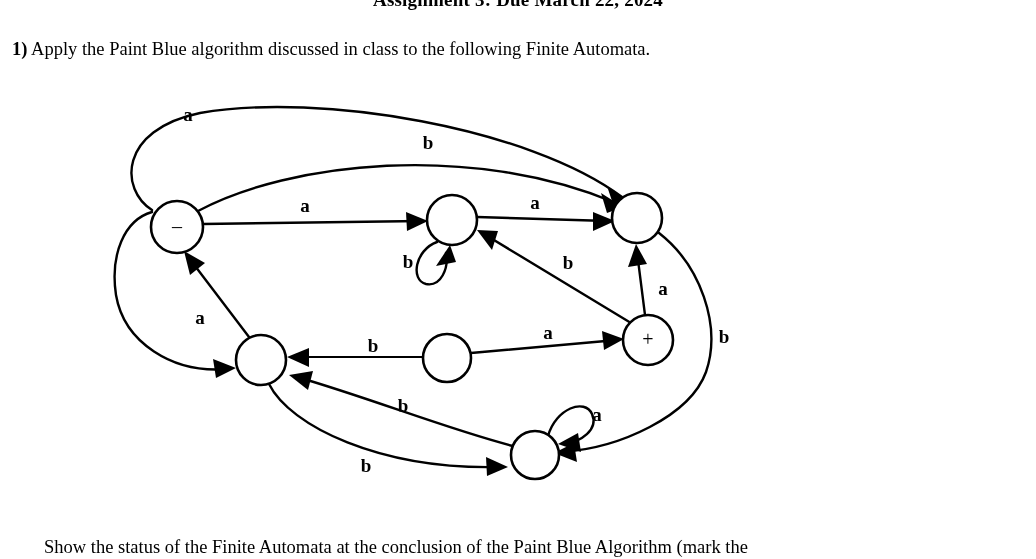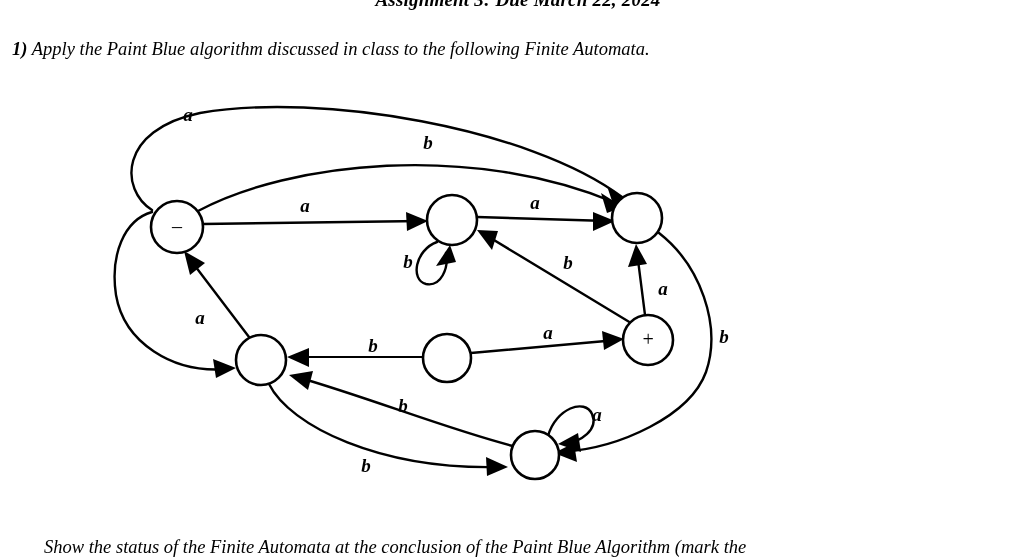--- a/index.html
+++ b/index.html
@@ -14,21 +14,20 @@
     position: relative;
     overflow: hidden;
     font-family: "Liberation Serif", "DejaVu Serif", serif;
     color: #000000;
   }
   .page {
     position: absolute;
     inset: 0;
     width: 996px;
     height: 559px;
-    font-style: italic;
   }
   
   .header-clip {
     position: absolute;
     left: 0;
     top: -12px;
     width: 1036px;
     height: 24px;
     overflow: hidden;
     text-align: center;

